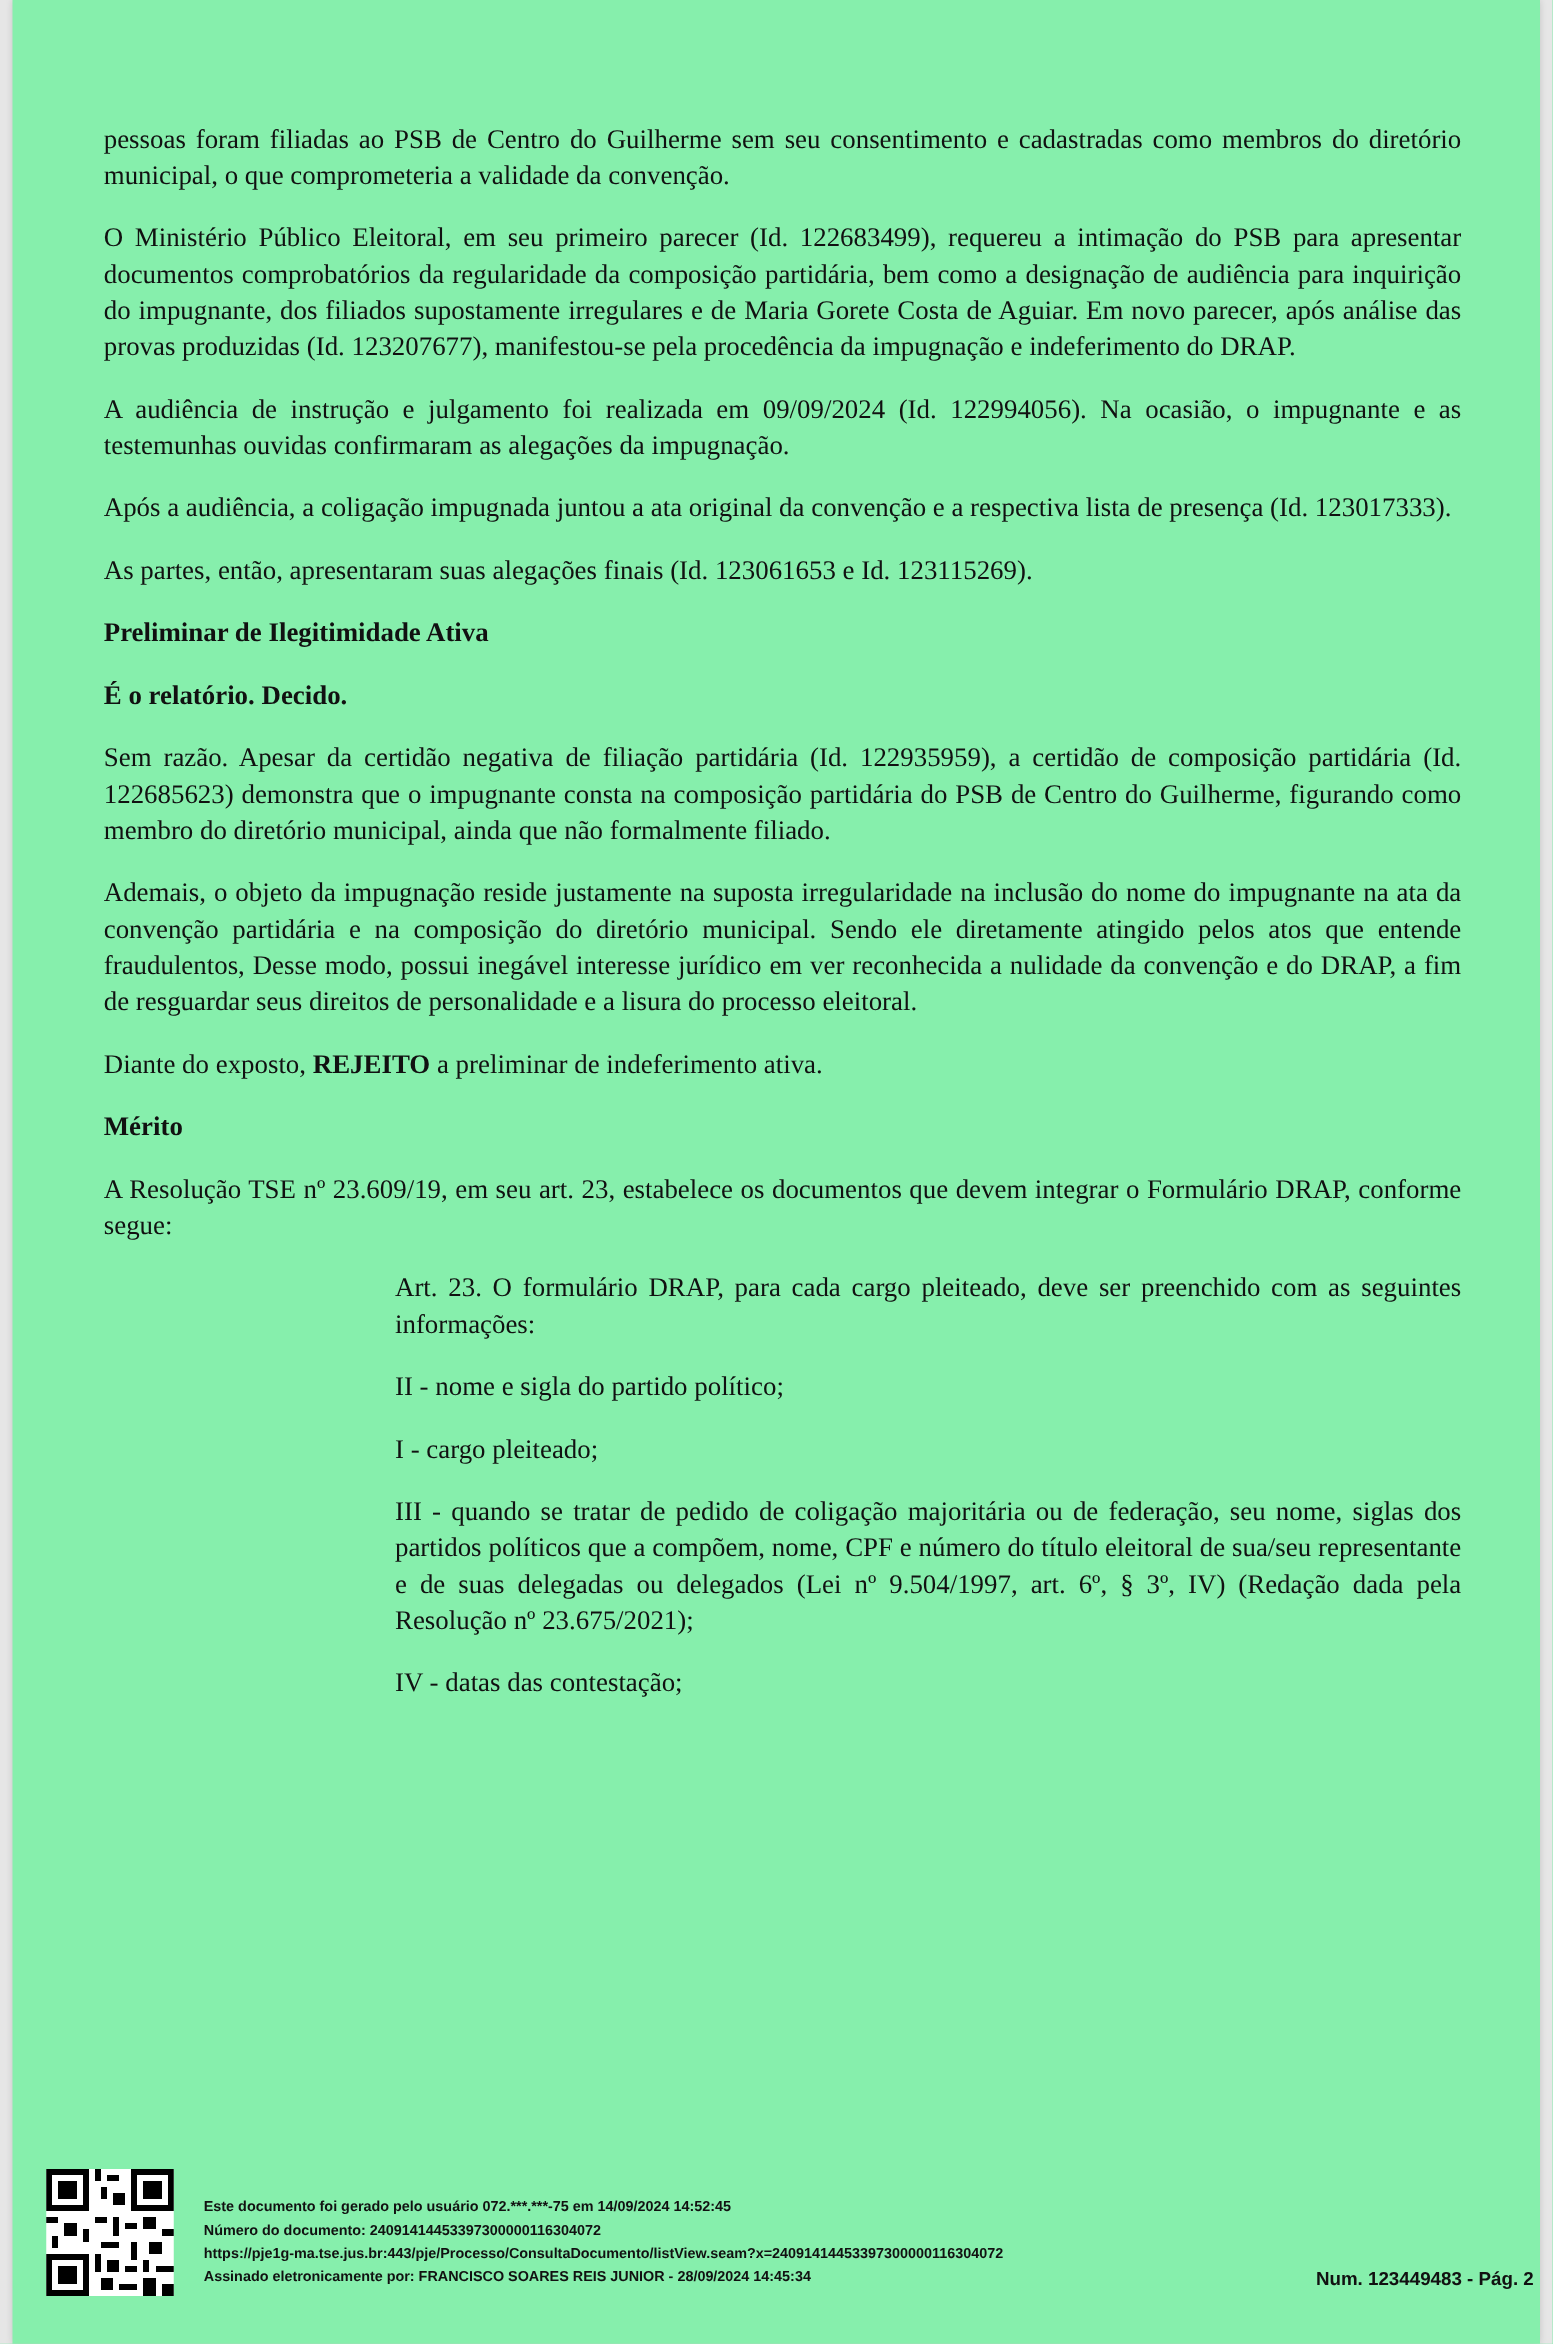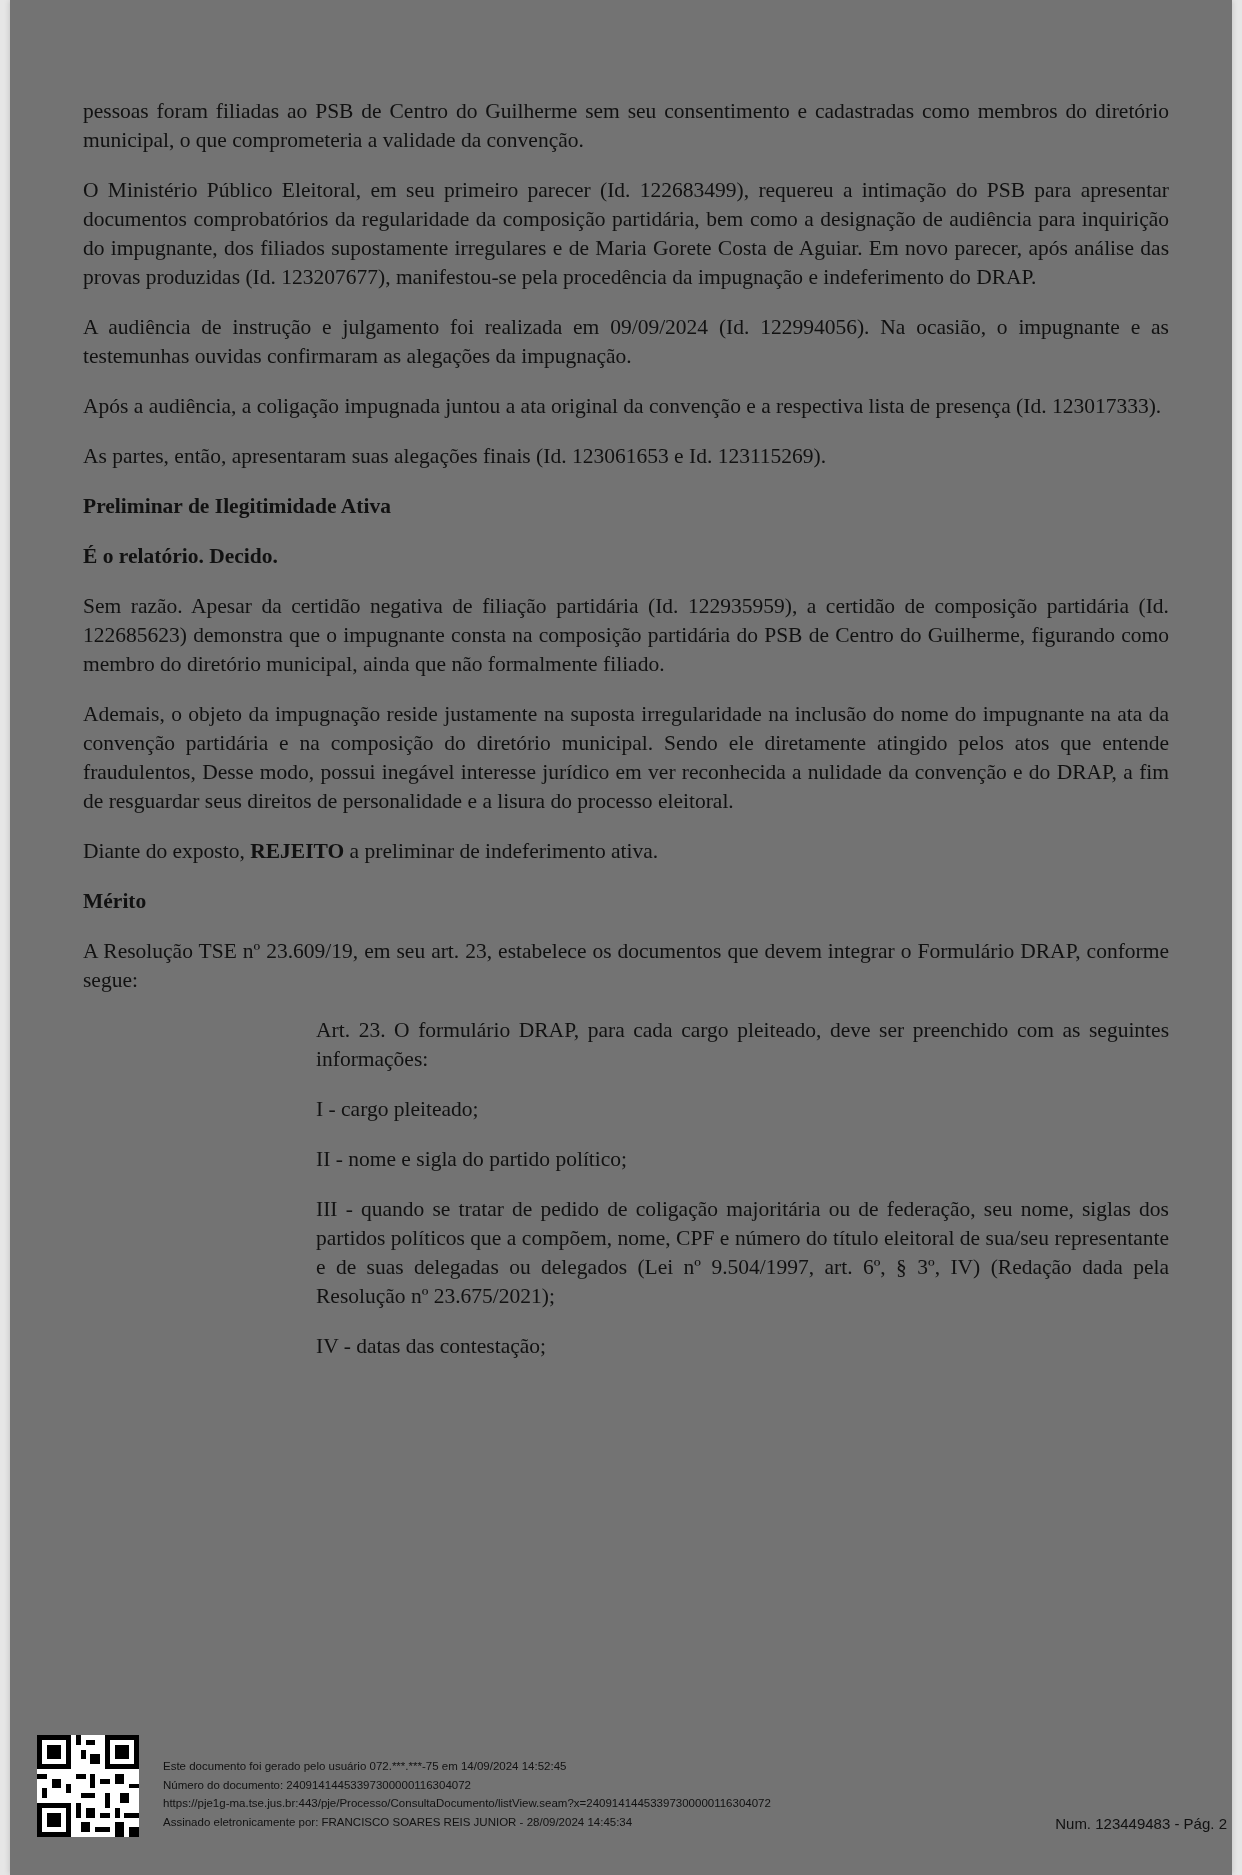--- a/index.html
+++ b/index.html
@@ -1,24 +1,24 @@
 <!DOCTYPE html>
 <html><head>
 <meta charset="utf-8">
 <style>
   html, body { margin:0; padding:0; }
   body { width:1242px; height:1875px; background:#e6e6e6; position:relative; overflow:hidden; }
-  .page { position:absolute; left:10px; top:0; width:1222px; height:1875px; background:#737373; box-shadow:0 0 6px rgba(0,0,0,0.18); }
+  .page { position:absolute; left:10px; top:0; width:1222px; height:1875px; background:#86efac; box-shadow:0 0 6px rgba(0,0,0,0.18); }
   .content { position:absolute; left:73px; top:97px; width:1086px; font-family:"Liberation Serif", serif; font-size:21.5px; line-height:29px; color:#111; }
   .p { margin:0 0 21px 0; text-align:justify; }
   .h { margin:0 0 21px 0; font-weight:bold; }
   .b { font-weight:bold; }
   .quote { margin-left:233px; }
   .quote .p { margin-bottom:21px; }
-  .footer { position:absolute; left:27px; top:1735px; width:1190px; height:110px; font-family:"Liberation Sans", sans-serif; color:#111; }
+  .footer { position:absolute; left:27px; top:1735px; width:1190px; height:110px; font-family:"Liberation Sans", sans-serif; color:#111;font-weight:bold; }
   .qr { position:absolute; left:0; top:0; width:102px; height:102px; }
   .meta { position:absolute; left:126px; top:22px; font-size:11.5px; line-height:18.5px; }
   .pagenum { position:absolute; right:0; top:80px; font-size:15px; }
 </style>
 </head>
 <body>
 
 <div class="page">
   <div class="content">
     <p class="p">pessoas foram filiadas ao PSB de Centro do Guilherme sem seu consentimento e cadastradas como membros do diretório municipal, o que comprometeria a validade da convenção.</p>
@@ -28,22 +28,22 @@
     <p class="p">As partes, então, apresentaram suas alegações finais (Id. 123061653 e Id. 123115269).</p>
     <p class="h">Preliminar de Ilegitimidade Ativa</p>
     <p class="h">É o relatório. Decido.</p>
     <p class="p">Sem razão. Apesar da certidão negativa de filiação partidária (Id. 122935959), a certidão de composição partidária (Id. 122685623) demonstra que o impugnante consta na composição partidária do PSB de Centro do Guilherme, figurando como membro do diretório municipal, ainda que não formalmente filiado.</p>
     <p class="p">Ademais, o objeto da impugnação reside justamente na suposta irregularidade na inclusão do nome do impugnante na ata da convenção partidária e na composição do diretório municipal. Sendo ele diretamente atingido pelos atos que entende fraudulentos, Desse modo, possui inegável interesse jurídico em ver reconhecida a nulidade da convenção e do DRAP, a fim de resguardar seus direitos de personalidade e a lisura do processo eleitoral.</p>
     <p class="p"><span>Diante do exposto, </span><span class="b">REJEITO</span><span> a preliminar de indeferimento ativa.</span></p>
     <p class="h">Mérito</p>
     <p class="p">A Resolução TSE nº 23.609/19, em seu art. 23, estabelece os documentos que devem integrar o Formulário DRAP, conforme segue:</p>
     <div class="quote">
       <p class="p">Art. 23. O formulário DRAP, para cada cargo pleiteado, deve ser preenchido com as seguintes informações:</p>
+      <p class="p">II - nome e sigla do partido político;</p>
       <p class="p">I - cargo pleiteado;</p>
-      <p class="p">II - nome e sigla do partido político;</p>
       <p class="p">III - quando se tratar de pedido de coligação majoritária ou de federação, seu nome, siglas dos partidos políticos que a compõem, nome, CPF e número do título eleitoral de sua/seu representante e de suas delegadas ou delegados (Lei nº 9.504/1997, art. 6º, § 3º, IV) (Redação dada pela Resolução nº 23.675/2021);</p>
       <p class="p">IV - datas das contestação;</p>
     </div>
   </div>
 
   <div class="footer">
     <svg class="qr" viewBox="0 0 21 21" shape-rendering="crispEdges">
       <rect x="0" y="0" width="21" height="21" fill="#fff"></rect>
       <g fill="#000">
         <rect x="0" y="0" width="7" height="7"></rect>

